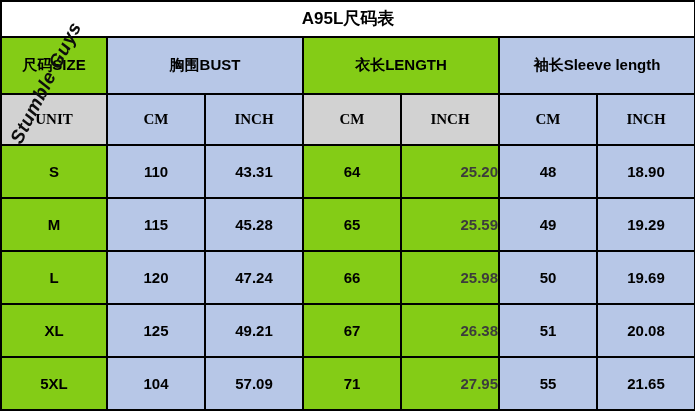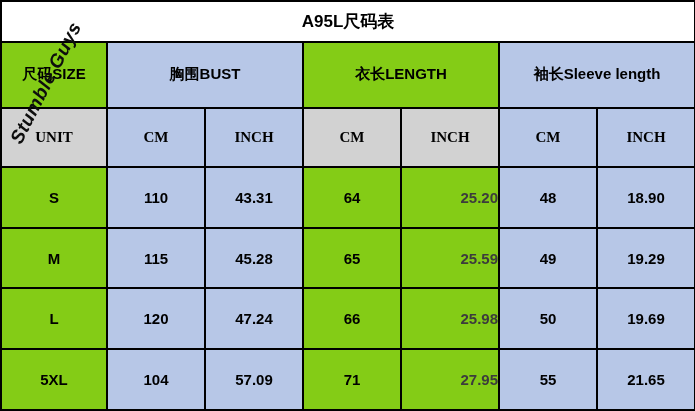--- a/index.html
+++ b/index.html
@@ -122,20 +122,29 @@
     <tr class="data-row">
       <td class="c-white">L</td>
       <td class="c-blue">120</td>
       <td class="c-blue">47.24</td>
       <td class="c-white">66</td>
       <td class="c-white dim">25.98</td>
       <td class="c-blue">50</td>
       <td class="c-blue">19.69</td>
     </tr>
     <tr class="data-row">
+      <td class="c-white">XL</td>
+      <td class="c-blue">125</td>
+      <td class="c-blue">49.21</td>
+      <td class="c-white">67</td>
+      <td class="c-white dim">26.38</td>
+      <td class="c-blue">51</td>
+      <td class="c-blue">20.08</td>
+    </tr>
+    <tr class="data-row">
       <td class="c-white">5XL</td>
       <td class="c-blue">104</td>
       <td class="c-blue">57.09</td>
       <td class="c-white">71</td>
       <td class="c-white dim">27.95</td>
       <td class="c-blue">55</td>
       <td class="c-blue">21.65</td>
     </tr>
   </tbody>
 </table>

